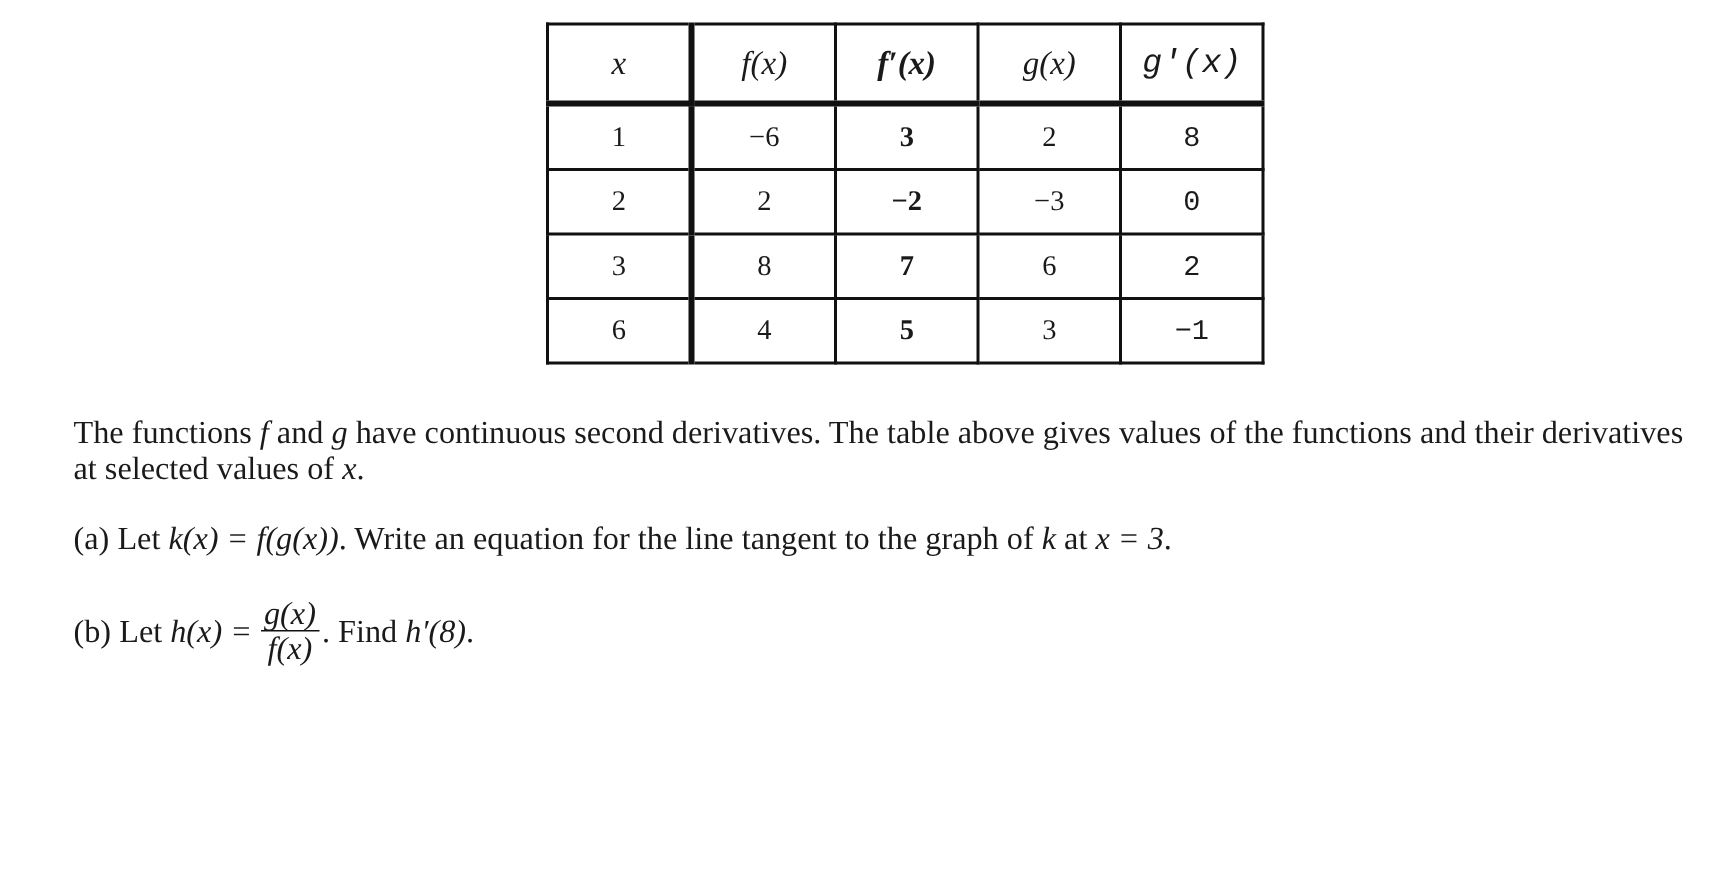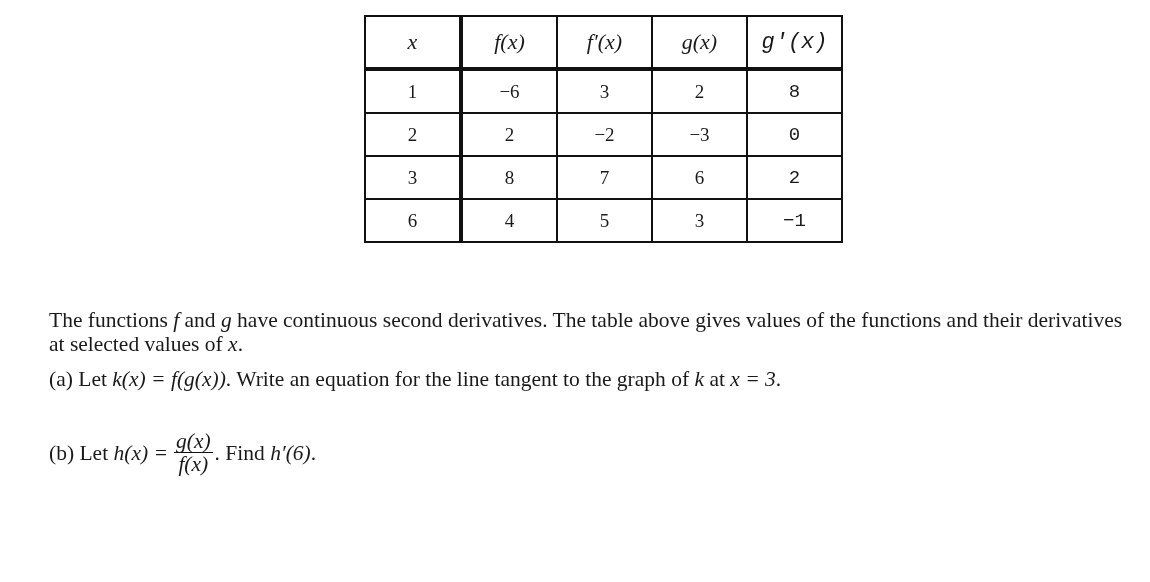--- a/index.html
+++ b/index.html
@@ -7,26 +7,26 @@
          font-family:"Liberation Serif", "DejaVu Serif", serif; color:#1a1a1a; }
   .tbl { position:absolute; left:364px; top:15px; border-collapse:collapse;
          border:2px solid #111; }
   .tbl td, .tbl th { border:2px solid #111; text-align:center; padding:0;
          font-weight:normal; font-size:19px; }
   .tbl th { height:50px; font-size:22px; font-style:italic; }
   .tbl td { height:41px; }
   .tbl tr.head th { border-bottom:4px solid #111; }
   .tbl .c0 { width:93px; border-right:4px solid #111; }
   .tbl .c1 { width:93px; }
-  .tbl .c2 { width:93px; }
+  .tbl .c2 { width:93px;font-weight:bold; }
   .tbl .c3 { width:93px; }
   .tbl .c4 { width:93px;font-family:Liberation Mono, monospace; }
-  .para { position:absolute; left:49px; font-size:21.5px; line-height:24px;margin-top:32px; }
+  .para { position:absolute; left:49px; font-size:21.5px; line-height:24px; }
   .p1 { top:276px; width:1080px; }
-  .p2 { top:335px;text-align:center; }
+  .p2 { top:347px;text-align:center; }
   .p3 { top:398px; display:flex; align-items:center; }
   .it { font-style:italic; }
   .frac { display:inline-flex; flex-direction:column; align-items:center;
           margin:0 2px 0 6px; font-size:21.5px; line-height:22px; }
   .frac .num { border-bottom:1.5px solid #111; padding:0 2px; }
   .frac .den { padding:0 2px; }
 </style>
 </head>
 <body>
 
@@ -76,15 +76,15 @@
 
 <div class="para p3">
   <span>(b)</span>
   <span style="white-space:pre"> Let </span>
   <span class="it">h(x) =</span>
   <span class="frac">
     <span class="num it">g(x)</span>
     <span class="den it">f(x)</span>
   </span>
   <span style="white-space:pre">. Find </span>
-  <span class="it">h′(6)</span>
+  <span class="it">h′(8)</span>
   <span>.</span>
 </div>
 
 </body></html>

